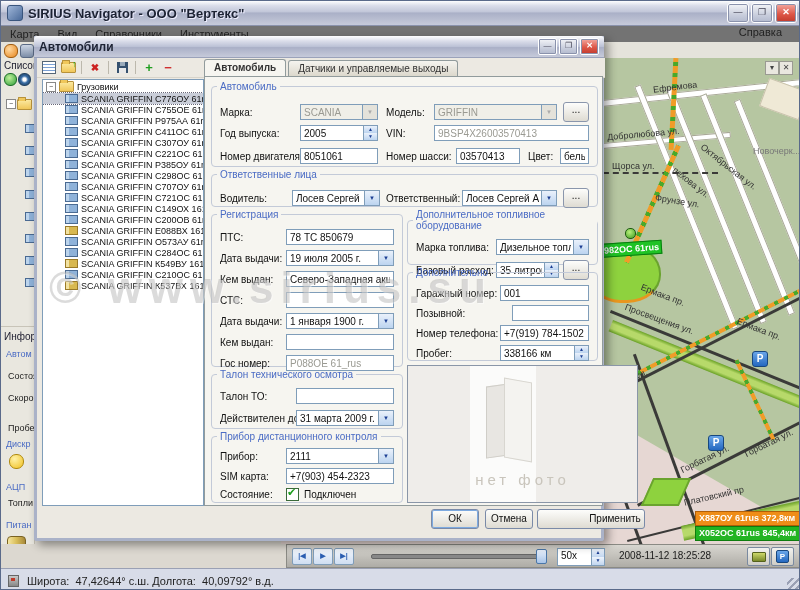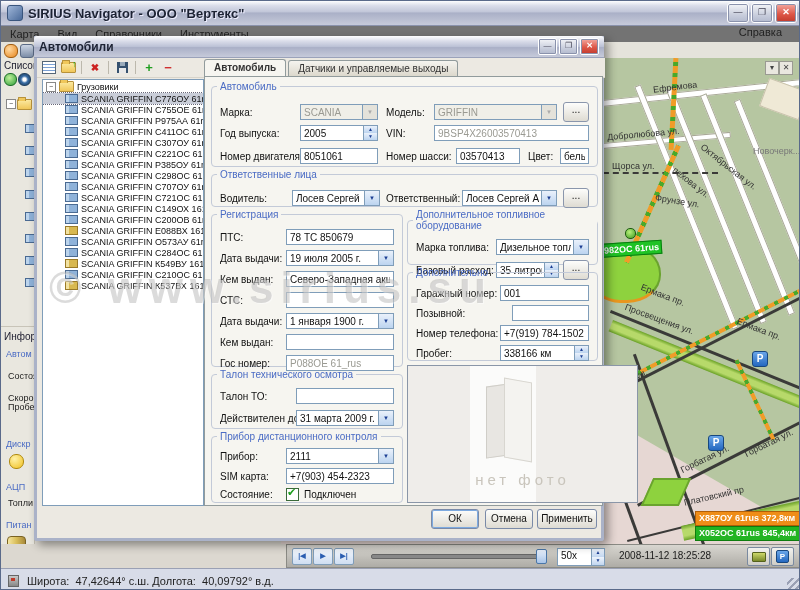--- a/index.html
+++ b/index.html
@@ -196,21 +196,21 @@
     <div class="abs sb-truck" style="left:24px;top:132px;"></div>
     <div class="abs sb-truck" style="left:24px;top:154px;"></div>
     <div class="abs sb-truck" style="left:24px;top:176px;"></div>
     <div class="abs sb-truck" style="left:24px;top:198px;"></div>
     <div class="abs sb-truck" style="left:24px;top:220px;"></div>
     <div class="abs hr" style="left:0;top:268px;width:33px;"></div>
     <div class="abs sb-cap" style="left:3px;top:273px;">Информ</div>
     <div class="abs sb-blue" style="left:5px;top:291px;">Автом</div>
     <div class="abs sb-item" style="left:7px;top:313px;">Состоя</div>
     <div class="abs sb-item" style="left:7px;top:335px;">Скоро</div>
-    <div class="abs sb-item" style="left:7px;top:344px;">Пробе</div>
+    <div class="abs sb-item" style="left:7px;top:365px;">Пробе</div>
     <div class="abs sb-blue" style="left:5px;top:381px;">Дискр</div>
     <div class="abs smiley" style="left:8px;top:396px;"></div>
     <div class="abs sb-blue" style="left:5px;top:424px;">АЦП</div>
     <div class="abs sb-item" style="left:7px;top:440px;">Топли</div>
     <div class="abs sb-blue" style="left:5px;top:462px;">Питан</div>
     <div class="abs battery" style="left:6px;top:478px;"></div>
   </div>
 
   <div class="abs map">
     <div class="pink"></div>
@@ -629,18 +629,18 @@
       <div class="photo" style="left:202px;top:288px;width:189px;height:136px;">
         <div class="col"></div>
         <div class="f1"></div>
         <div class="f2"></div>
         <div class="nf">нет  фото</div>
       </div>
     </div>
 
     <div class="okbtn def" style="left:394px;top:473px;width:46px;">ОК</div>
     <div class="okbtn" style="left:448px;top:473px;width:46px;">Отмена</div>
-    <div class="okbtn" style="left:500px;top:473px;width:58px;">Применить</div>
+    <div class="okbtn" style="left:500px;top:473px;width:58px;padding-left:48px;">Применить</div>
   </div>
 
   <div class="abs watermark">© www.sirius.su</div>
 
 </div>
 
 </body></html>

